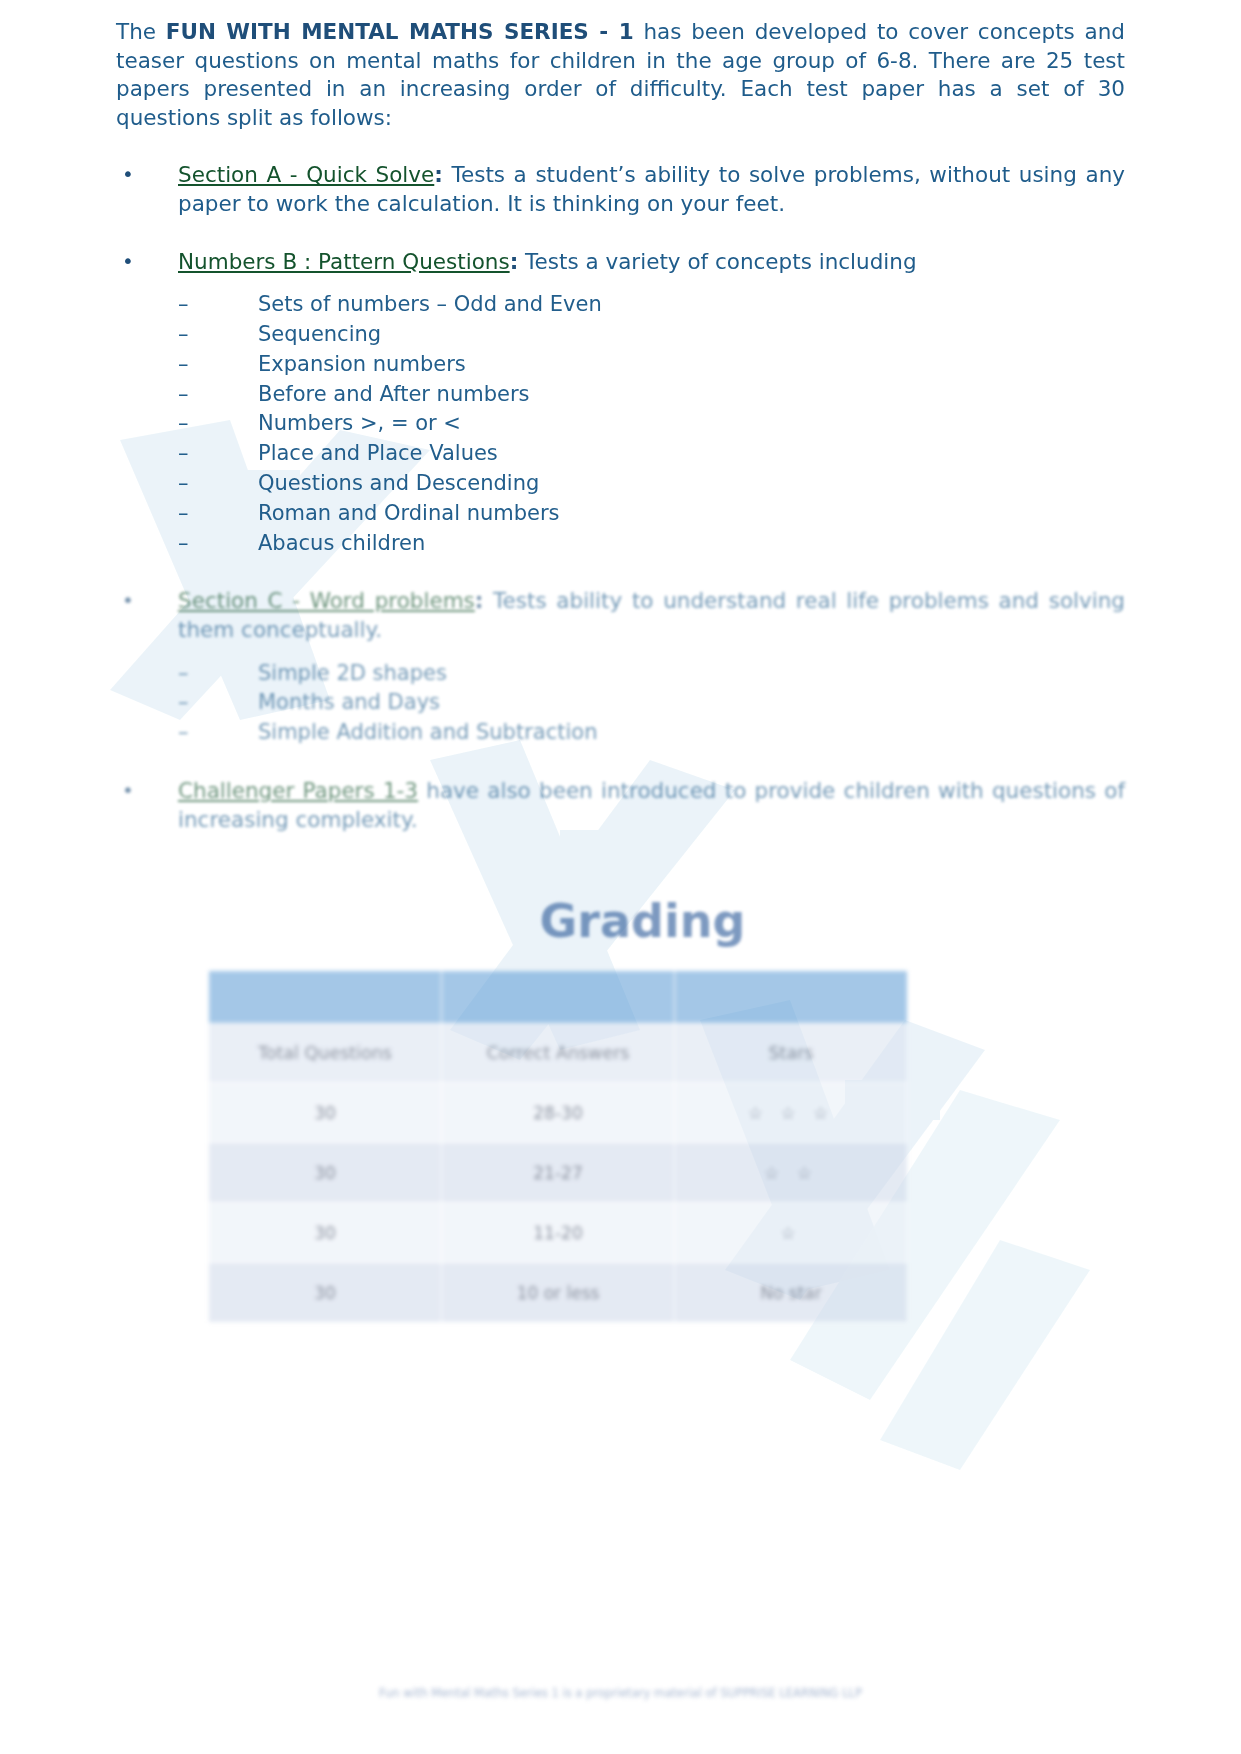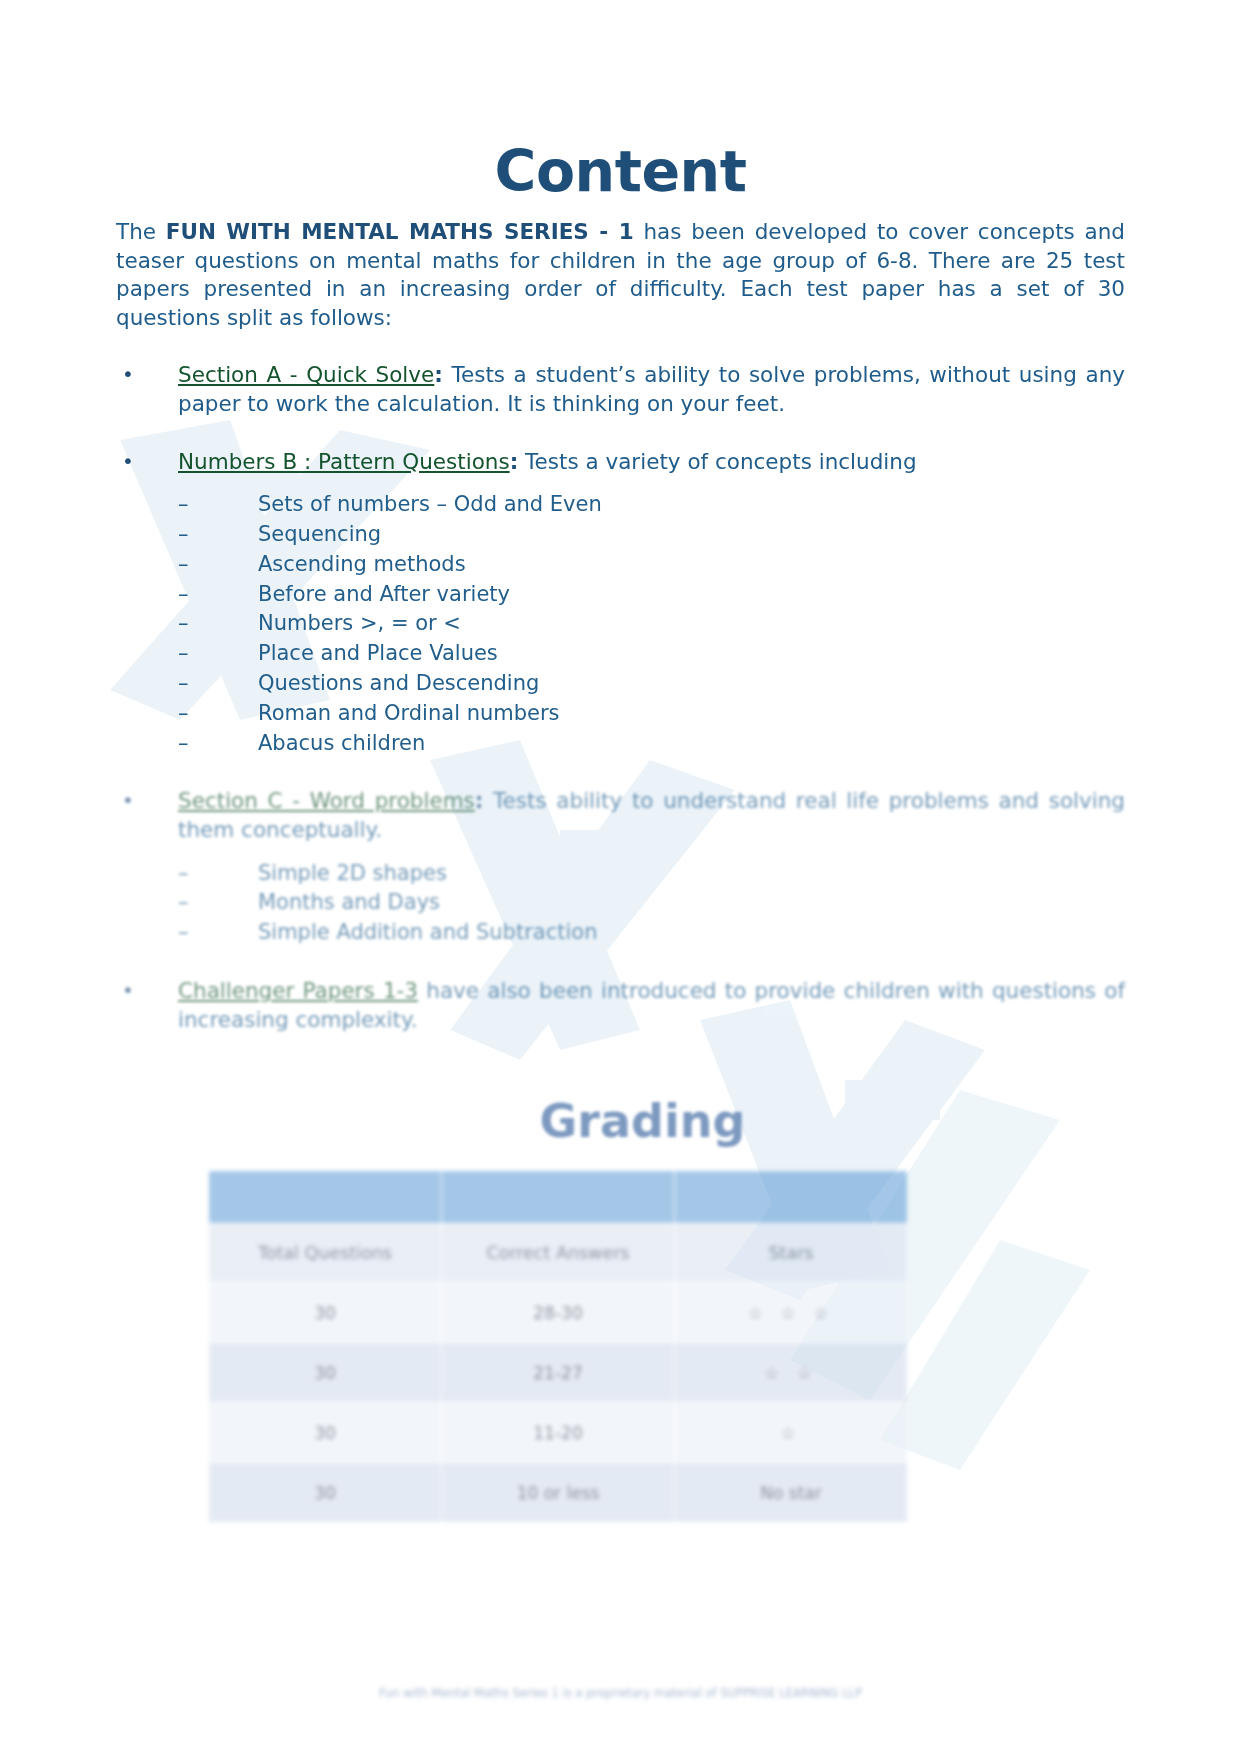--- a/index.html
+++ b/index.html
@@ -198,21 +198,20 @@
     <polygon points="560,830 660,830 660,872 560,872"></polygon>
   </g>
   <g fill="#EDF6FA" opacity="0.9">
     <polygon points="960,1090 1060,1120 870,1400 790,1360"></polygon>
     <polygon points="1000,1240 1090,1270 960,1470 880,1440"></polygon>
   </g>
 </svg>
 
 <div class="page">
 
-  <h1 class="doc-title">Content</h1>
 
   <p class="intro"><span>The </span><b>FUN WITH MENTAL MATHS SERIES - 1</b><span> has been developed to cover concepts and teaser questions on mental maths for children in the age group of 6-8. There are 25 test papers presented in an increasing order of difficulty. Each test paper has a set of 30 questions split as follows:</span></p>
 
   <div class="bullet-row">
     <div class="bullet-mark">•</div>
     <div class="bullet-body"><span class="sec-head">Section A - Quick Solve</span><span class="sec-colon">:</span><span> Tests a student’s ability to solve problems, without using any paper to work the calculation. It is thinking on your feet.</span></div>
   </div>
 
   <div class="bullet-row">
     <div class="bullet-mark">•</div>
@@ -223,25 +222,25 @@
     <div class="sub-item">
       <span class="sub-mark">–</span>
       <span class="sub-text">Sets of numbers – Odd and Even</span>
     </div>
     <div class="sub-item">
       <span class="sub-mark">–</span>
       <span class="sub-text">Sequencing</span>
     </div>
     <div class="sub-item">
       <span class="sub-mark">–</span>
-      <span class="sub-text">Ascending methods</span>
-    </div>
-    <div class="sub-item">
-      <span class="sub-mark">–</span>
-      <span class="sub-text">Before and After variety</span>
+      <span class="sub-text">Expansion numbers</span>
+    </div>
+    <div class="sub-item">
+      <span class="sub-mark">–</span>
+      <span class="sub-text">Before and After numbers</span>
     </div>
     <div class="sub-item">
       <span class="sub-mark">–</span>
       <span class="sub-text">Numbers &gt;, = or &lt;</span>
     </div>
     <div class="sub-item">
       <span class="sub-mark">–</span>
       <span class="sub-text">Place and Place Values</span>
     </div>
     <div class="sub-item">

